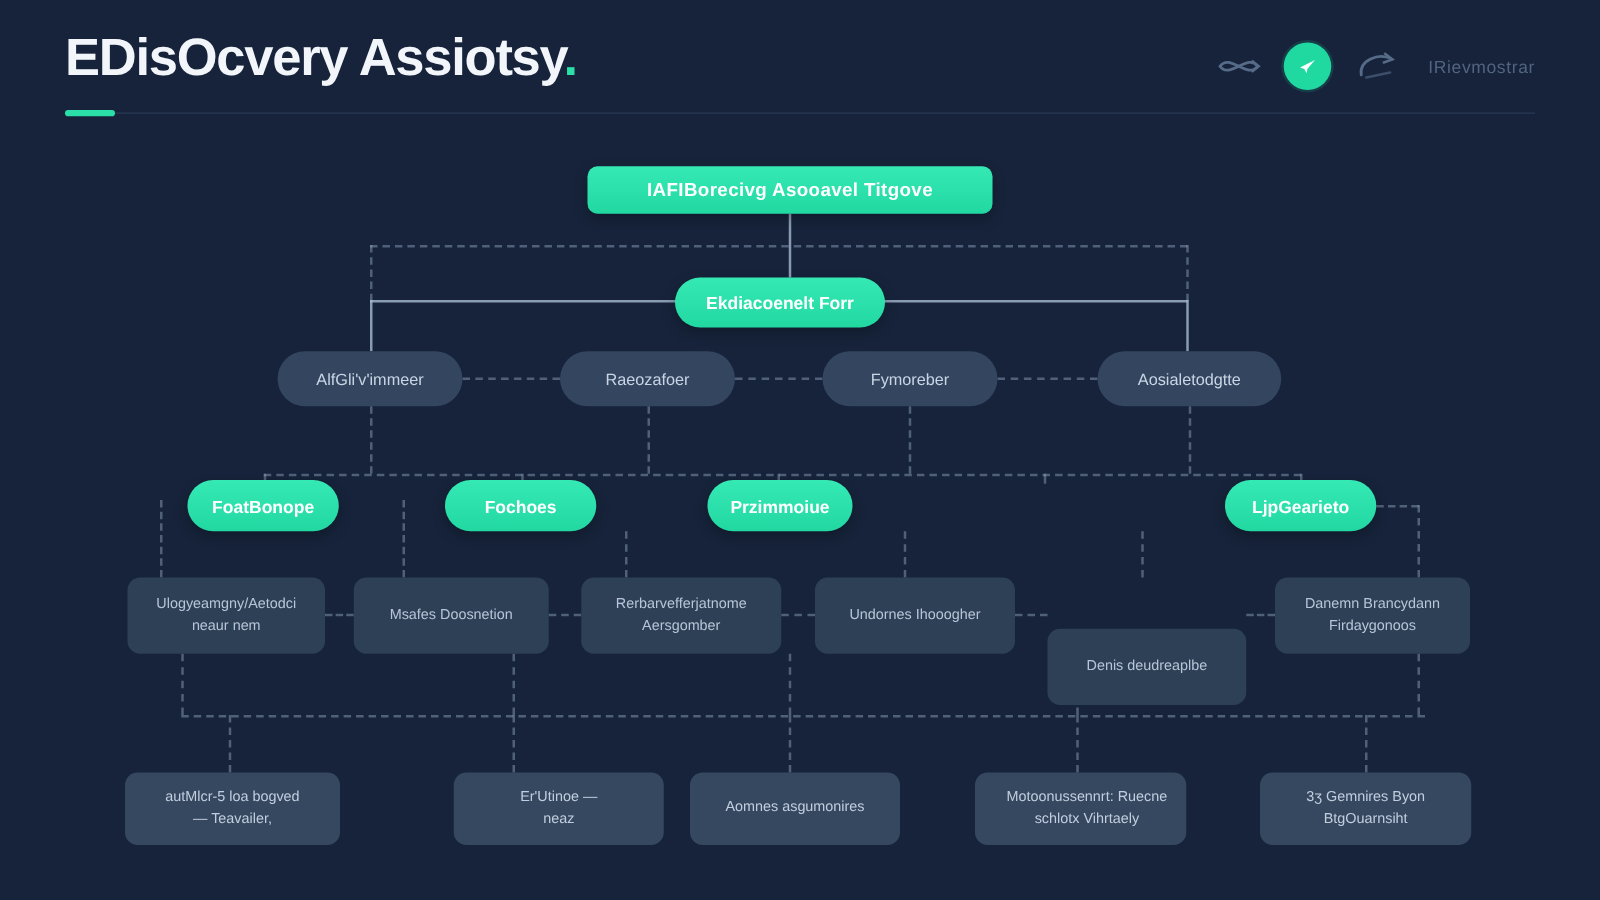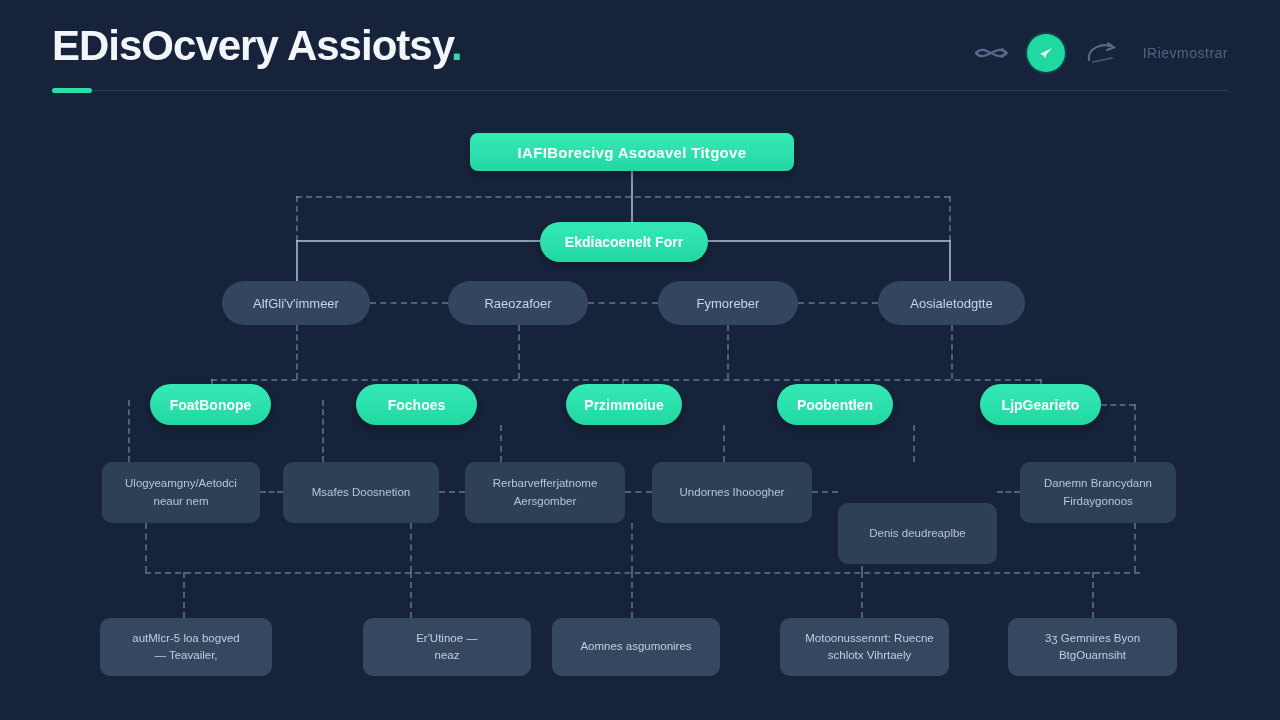--- a/index.html
+++ b/index.html
@@ -153,21 +153,20 @@
   <div class="node teal pill" style="left:540px;top:222px;width:168px;height:40px;font-size:14px;text-align:center;">Ekdiacoenelt Forr</div>
 
   <div class="node slate" style="left:222px;top:281px;width:148px;height:44px;">AlfGli'v'immeer</div>
   <div class="node slate" style="left:448px;top:281px;width:140px;height:44px;">Raeozafoer</div>
   <div class="node slate" style="left:658px;top:281px;width:140px;height:44px;">Fymoreber</div>
   <div class="node slate" style="left:878px;top:281px;width:147px;height:44px;">Aosialetodgtte</div>
 
   <div class="node teal pill" style="left:150px;top:384px;width:121px;height:41px;font-size:14px;">FoatBonope</div>
   <div class="node teal pill" style="left:356px;top:384px;width:121px;height:41px;font-size:14px;">Fochoes</div>
   <div class="node teal pill" style="left:566px;top:384px;width:116px;height:41px;font-size:14px;">Przimmoiue</div>
-  <div class="node teal pill" style="left:777px;top:384px;width:116px;height:41px;font-size:14px;">Poobentlen</div>
   <div class="node teal pill" style="left:980px;top:384px;width:121px;height:41px;font-size:14px;">LjpGearieto</div>
 
   <div class="node gbox" style="left:102px;top:462px;width:158px;height:61px;">Ulogyeamgny/Aetodci
 neaur nem</div>
   <div class="node gbox" style="left:283px;top:462px;width:156px;height:61px;">Msafes Doosnetion</div>
   <div class="node gbox" style="left:652px;top:462px;width:160px;height:61px;">Undornes Ihooogher</div>
   <div class="node gbox" style="left:465px;top:462px;width:160px;height:61px;">Rerbarvefferjatnome
 Aersgomber</div>
   <div class="node gbox" style="left:838px;top:462px;width:159px;height:61px;margin-top:41px;">Denis deudreaplbe</div>
   <div class="node gbox" style="left:1020px;top:462px;width:156px;height:61px;">Danemn Brancydann

